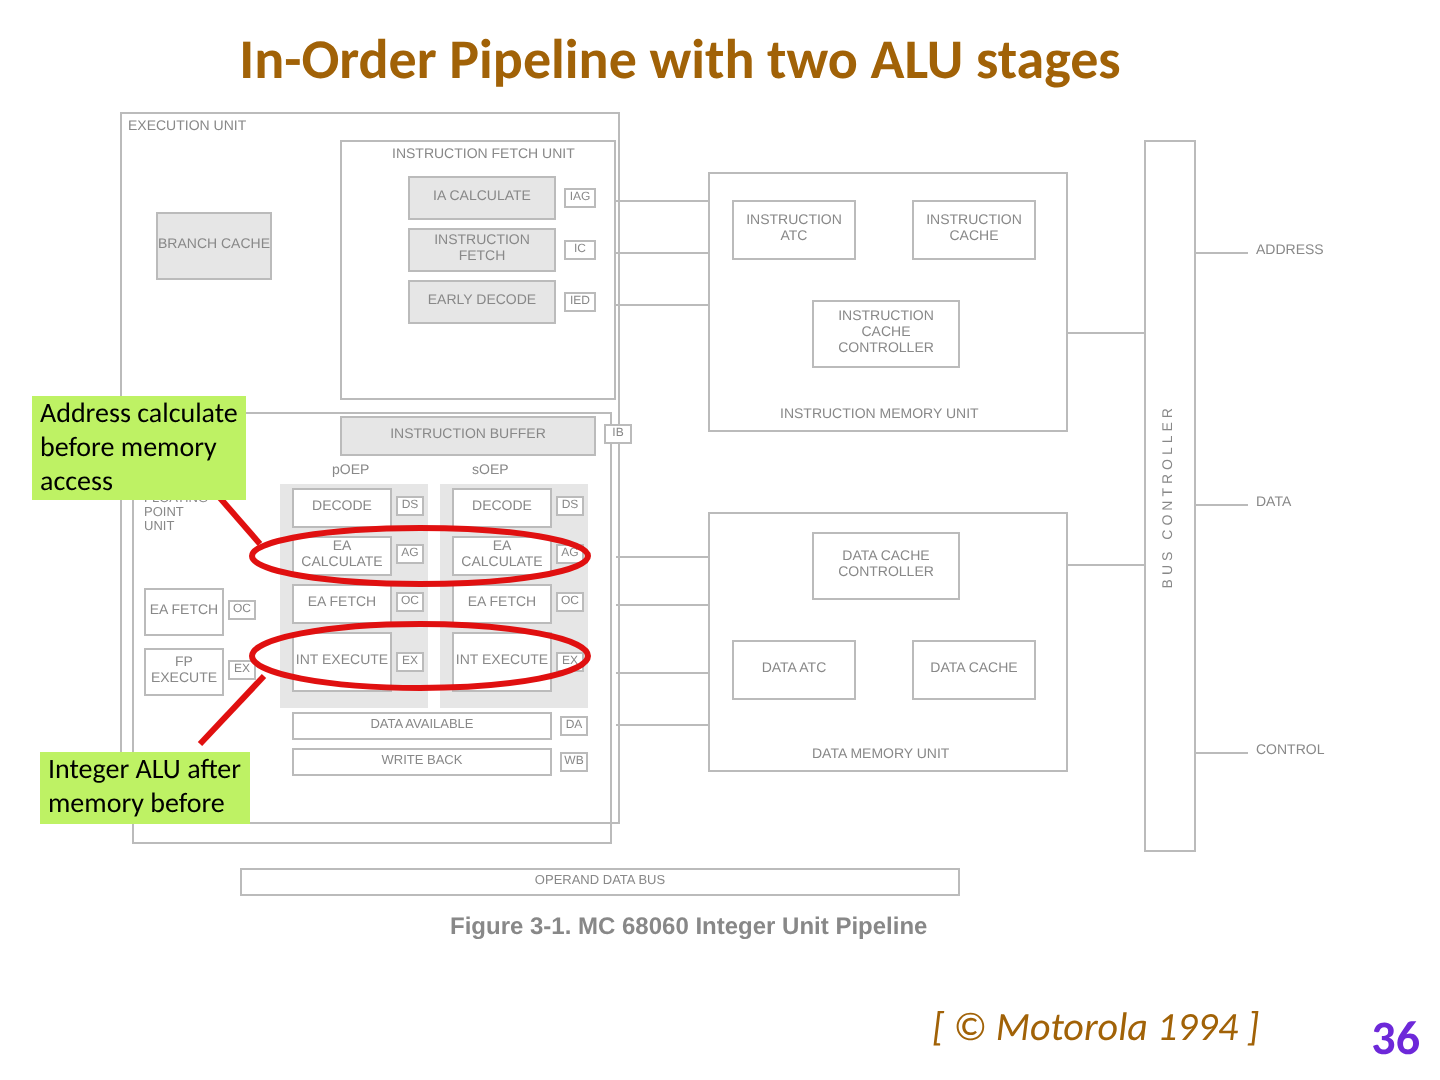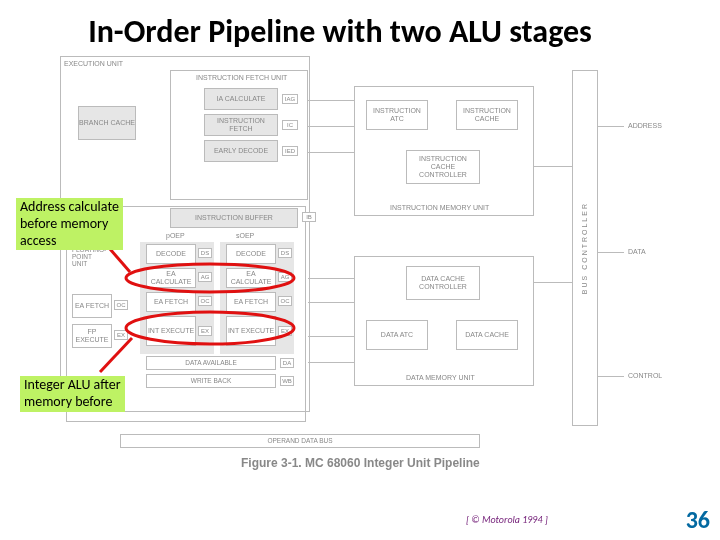--- a/index.html
+++ b/index.html
@@ -10,23 +10,23 @@
     font-family: Calibri, Arial, sans-serif;
     position: relative;
     overflow: hidden;
   }
   .title {
     position: absolute;
     top: 12px;
     left: 0;
     right: 40px;
     text-align: center;
-    font-size: 32px;
+    font-size: 28px;
     font-weight: bold;
-    color: #000000;
+    color: #a16207;
   }
   .diagram {
     position: absolute;
     left: 60px;
     top: 56px;
     width: 600px;
     height: 412px;
     color: #888;
     font-size: 7px;
     font-family: Arial, sans-serif;
@@ -58,30 +58,30 @@
     background: #bef264;
     color: #000;
     font-size: 14px;
     line-height: 1.2;
     padding: 1px 4px;
     font-family: Calibri, Arial, sans-serif;
   }
   .credit {
     position: absolute;
     font-style: italic;
-    font-size: 10px;
-    color: #701a75;
+    font-size: 20px;
+    color: #a16207;
   }
   .pagenum {
     position: absolute;
     right: 10px;
     bottom: 6px;
     font-size: 24px;
     font-weight: bold;
-    color: #0369a1;
+    color: #6d28d9;
   }
   svg.redmark { position: absolute; pointer-events: none; }
 </style>
 </head>
 <body>
 
 <div class="title">In-Order Pipeline with two ALU stages</div>
 
 <div class="diagram">
 
@@ -195,21 +195,21 @@
   <div class="hline" style="left:538px;top:196px;width:26px;"></div>
   <div class="lbl" style="left:568px;top:192px;">DATA</div>
   <div class="hline" style="left:538px;top:320px;width:26px;"></div>
   <div class="lbl" style="left:568px;top:316px;">CONTROL</div>
 
   <div class="hline" style="left:474px;top:110px;width:38px;"></div>
   <div class="hline" style="left:474px;top:226px;width:38px;"></div>
 
   <div class="box" style="left:60px;top:378px;width:360px;height:14px;font-size:6.5px;">OPERAND DATA BUS</div>
 
-  <div class="caption" style="left:156px;top:400px;padding-left:25px;">Figure 3-1. MC 68060 Integer Unit Pipeline</div>
+  <div class="caption" style="left:140px;top:400px;padding-left:25px;">Figure 3-1. MC 68060 Integer Unit Pipeline</div>
 </div>
 
 <svg class="redmark" style="left:60px;top:56px;" width="260" height="360">
   <g stroke="#e01010" stroke-width="3" fill="none">
 
     <ellipse cx="150" cy="222" rx="84" ry="14"></ellipse>
 
     <ellipse cx="150" cy="272" rx="84" ry="16"></ellipse>
 
     <line x1="30" y1="170" x2="70" y2="216"></line>

